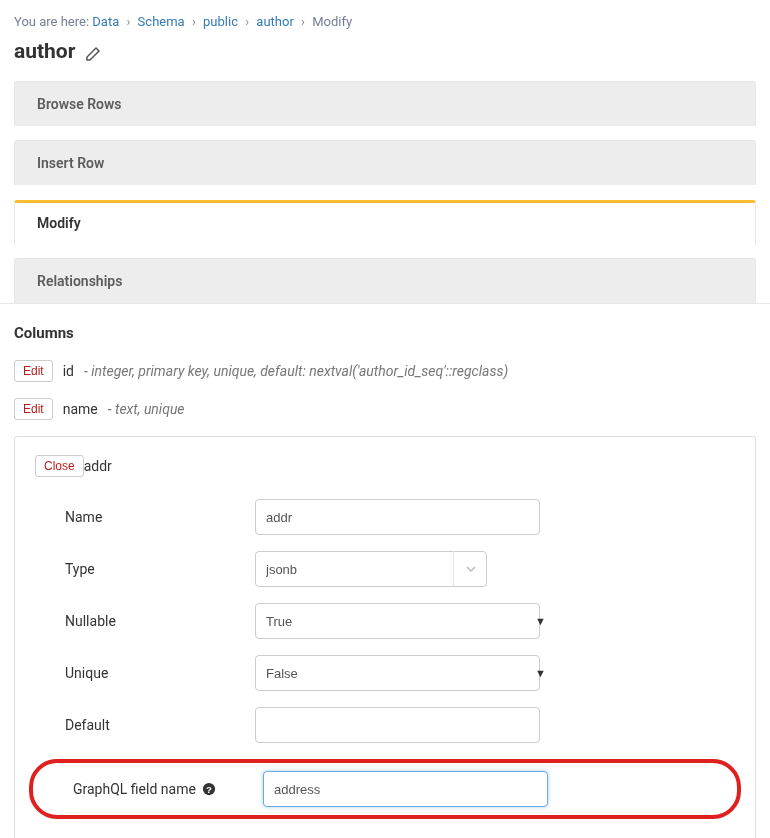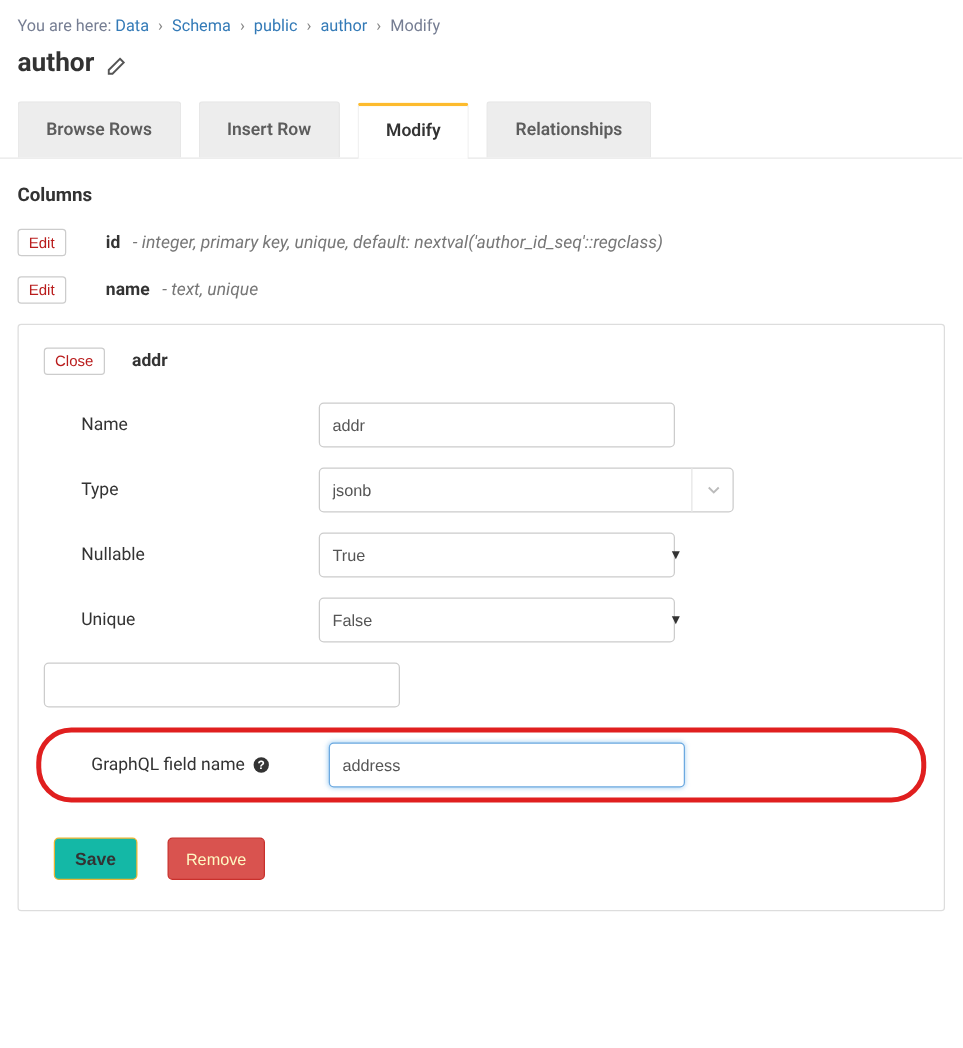--- a/index.html
+++ b/index.html
@@ -28,20 +28,21 @@
     gap: 10px;
   }
   .edit-title-icon {
     width: 16px; height: 16px; color: #555;
   }
   .tabs {
     display: flex;
     gap: 14px;
     padding: 0 14px;
     border-bottom: 1px solid #e7e7e7;
+    flex-direction: column;
   }
   .tab {
     background: #ededed;
     border: 1px solid #e7e7e7;
     border-bottom: none;
     padding: 14px 22px;
     font-size: 14px;
     font-weight: 600;
     color: #5c5c5c;
     cursor: pointer;
@@ -77,21 +78,21 @@
   }
   .small-btn {
     border: 1px solid #ccc;
     background: #fff;
     padding: 3px 8px;
     font-size: 12px;
     border-radius: 3px;
     cursor: pointer;
     color: #b91c1c;
   }
-  .col-name { font-weight: 700; margin-left: 22px; }
+  .col-name { font-weight: 400; }
   .col-desc { color: #777; font-style: italic; }
   .panel {
     border: 1px solid #ddd;
     border-radius: 3px;
     padding: 18px 20px 24px 20px;
     margin-bottom: 16px;
   }
   .panel-header {
     display: flex;
     align-items: center;
@@ -122,21 +123,21 @@
     color: #555;
     background: #fff;
   }
   .form-control.focused {
     border-color: #6ca9e0;
     box-shadow: 0 0 4px rgba(102,175,233,.6);
     outline: none;
   }
   .type-select-wrap {
     position: relative;
-    width: 332px;
+    width: 232px;
   }
   .type-select-wrap .form-control { width: 100%; padding-right: 34px; }
   .type-chevron {
     position: absolute;
     right: 0; top: 0;
     width: 34px; height: 36px;
     border-left: 1px solid #e5e5e5;
     display: flex; align-items: center; justify-content: center;
     color: #bbb;
     pointer-events: none;
@@ -276,20 +277,21 @@
       <div class="form-label">Unique</div>
       <div class="select-wrap">
         <select class="form-control">
           <option>False</option>
         </select>
         <span class="select-caret">▼</span>
       </div>
     </div>
 
     <div class="form-row">
+      <div class="form-label">Default</div>
       <input class="form-control" value="" style="">
     </div>
 
 
     <div class="highlight-ring">
       <div class="form-row">
         <div class="form-label">
           <span>GraphQL field name</span>
           <span class="help-icon">
             <svg viewBox="0 0 16 16" width="14" height="14">

